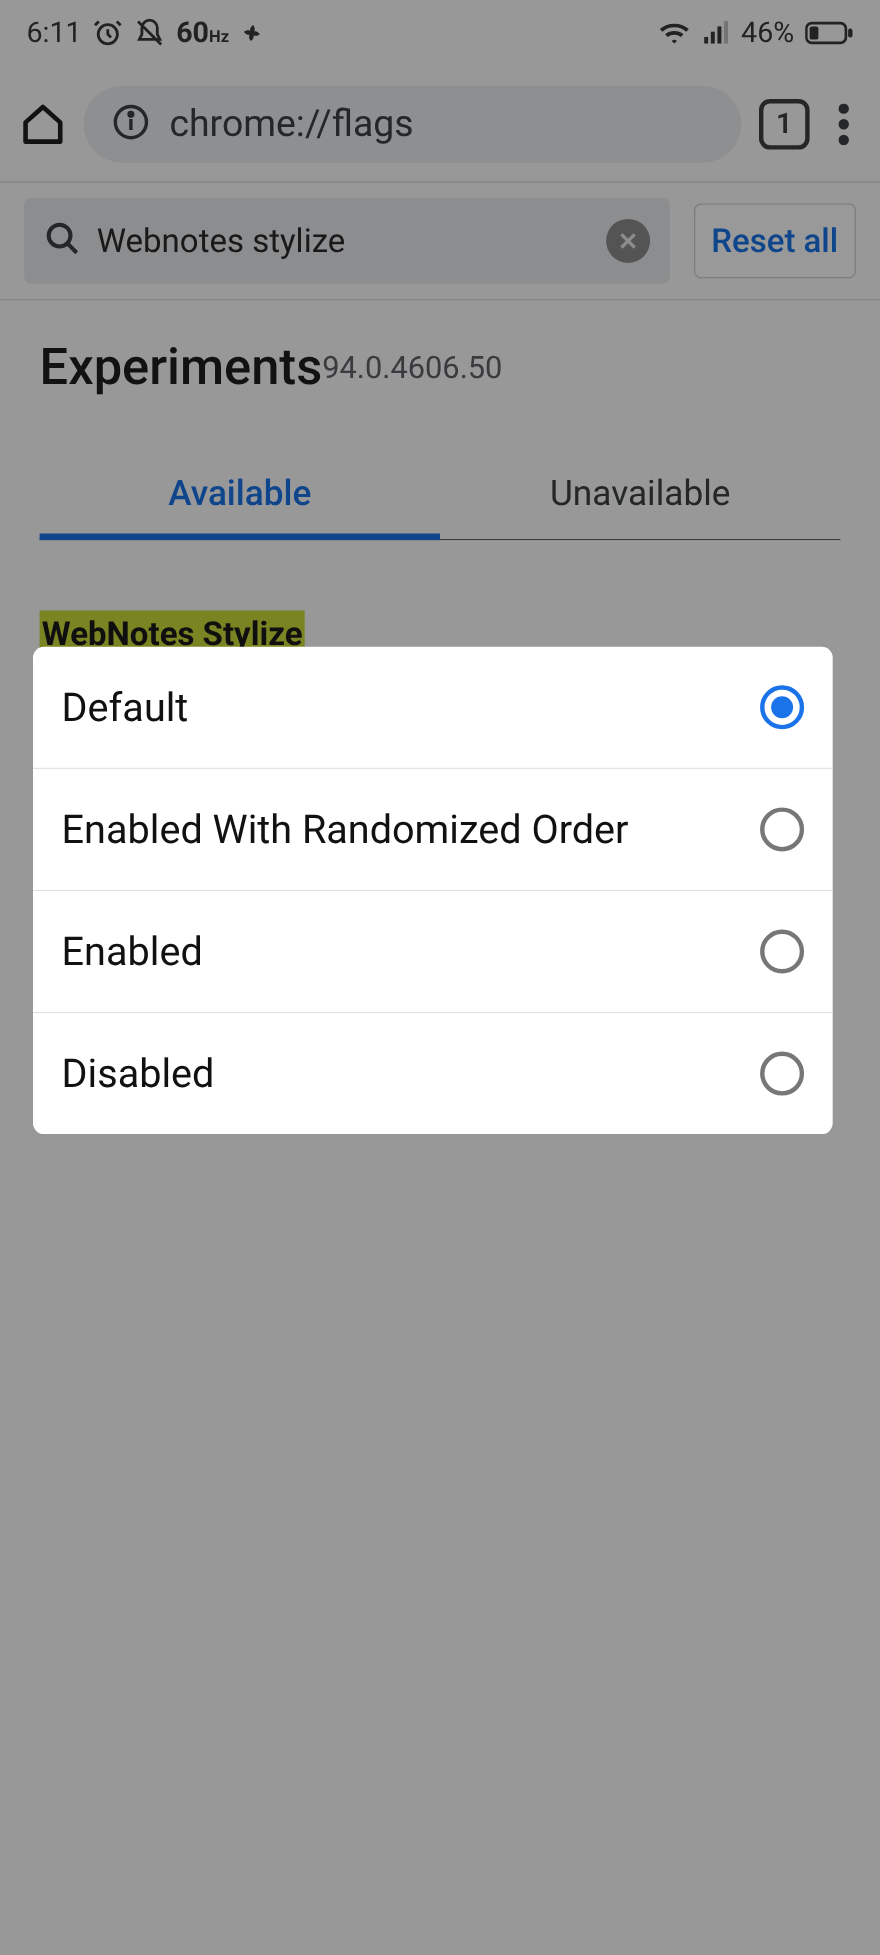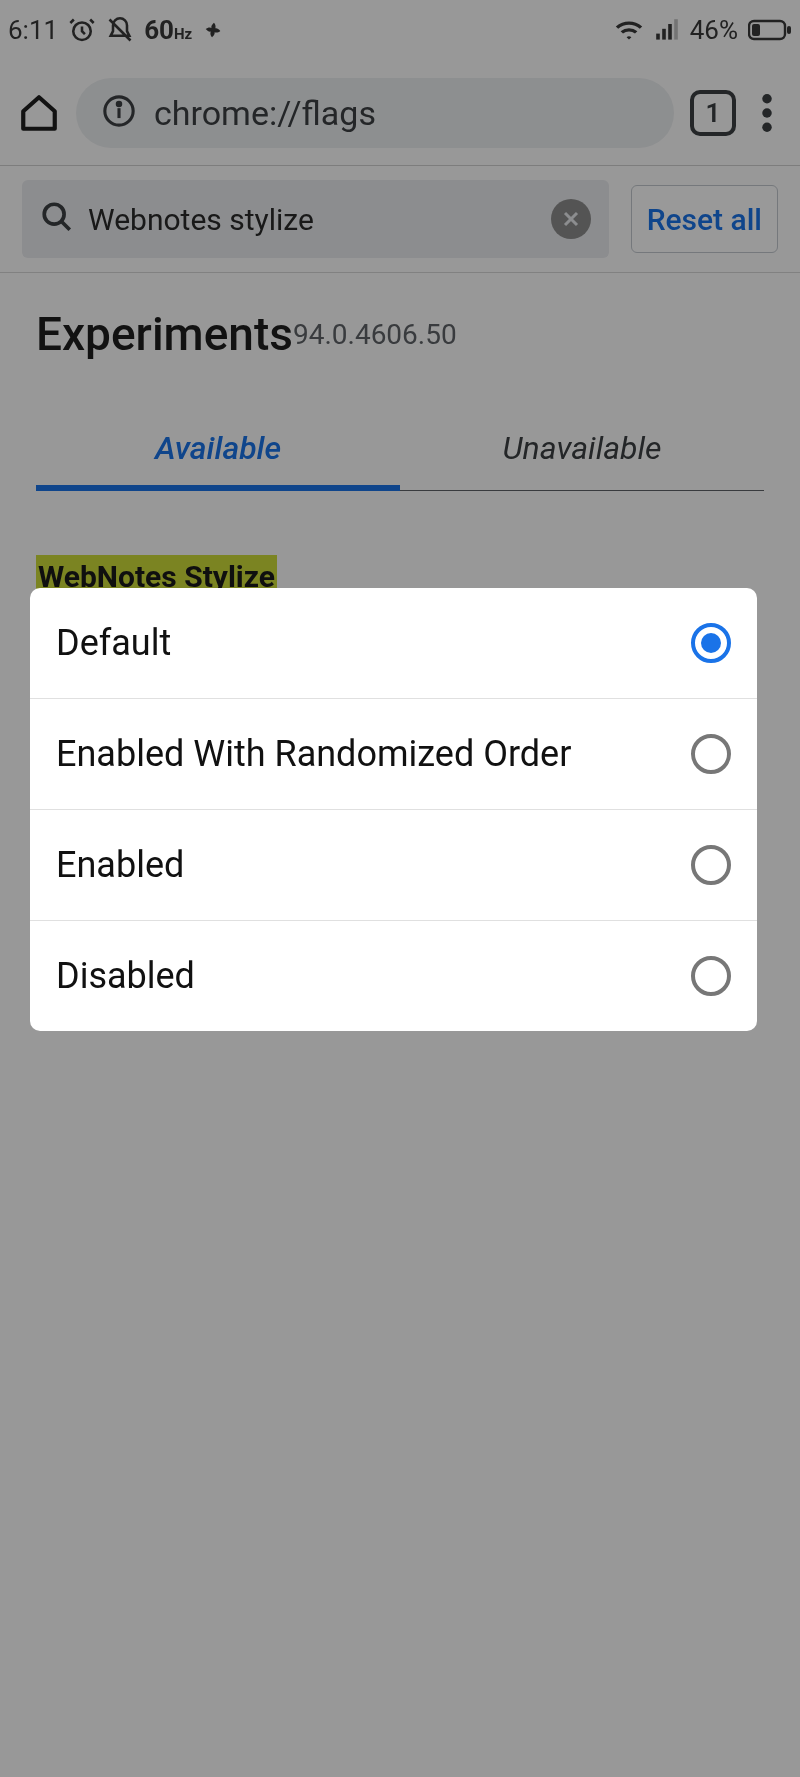--- a/index.html
+++ b/index.html
@@ -10,21 +10,21 @@
     position: relative;
     overflow: hidden;
   }
 
   
   .status-bar {
     height: 60px;
     display: flex;
     align-items: center;
     justify-content: space-between;
-    padding: 0 8px;
+    padding: 0 24px;
     font-size: 26px;
     color: #3a3a3a;
   }
   .status-left, .status-right { display: flex; align-items: center; gap: 10px; }
   .status-bar svg { display: block; }
 
   
   .browser-bar {
     height: 106px;
     display: flex;
@@ -87,21 +87,21 @@
 
   
   .title-row {
     display:flex; align-items:center; 
     padding: 34px 36px 10px;
   }
   .title-row h1 { font-size:46px; font-weight:500; color:#1f1f1f; }
   .version { font-size:28px; color:#5f6368; }
 
   
-  .tabs { display:flex; margin: 40px 36px 0; border-bottom:1px solid #5f6368;font-style:italic;}
+  .tabs { display:flex; margin: 40px 36px 0; border-bottom:1px solid #5f6368;}
   .tab {
     flex:1; text-align:center; padding: 18px 0;
     font-size:32px; color:#3c4043;
   }
   .tab.active { color:#1a73e8; font-weight:500; border-bottom:6px solid #1a73e8; margin-bottom:-1px; }
 
   
   .flag-entry { padding: 64px 36px 0; }
   .flag-name {
     display:inline-block;

